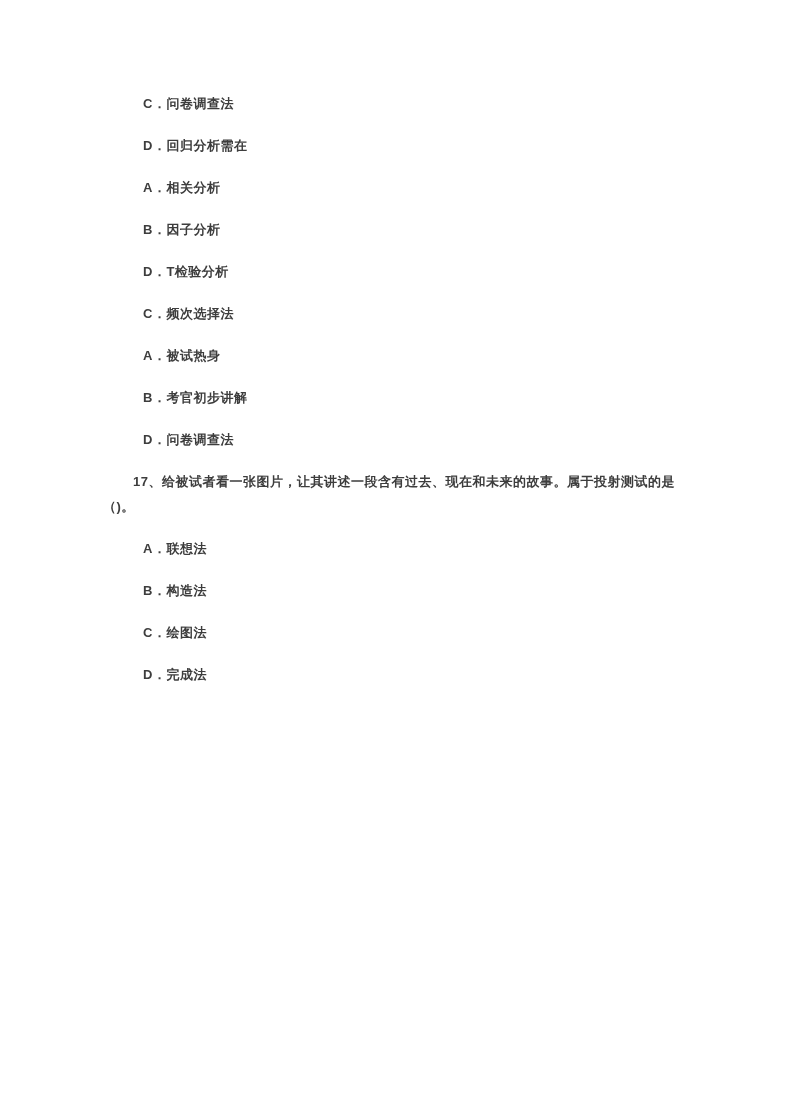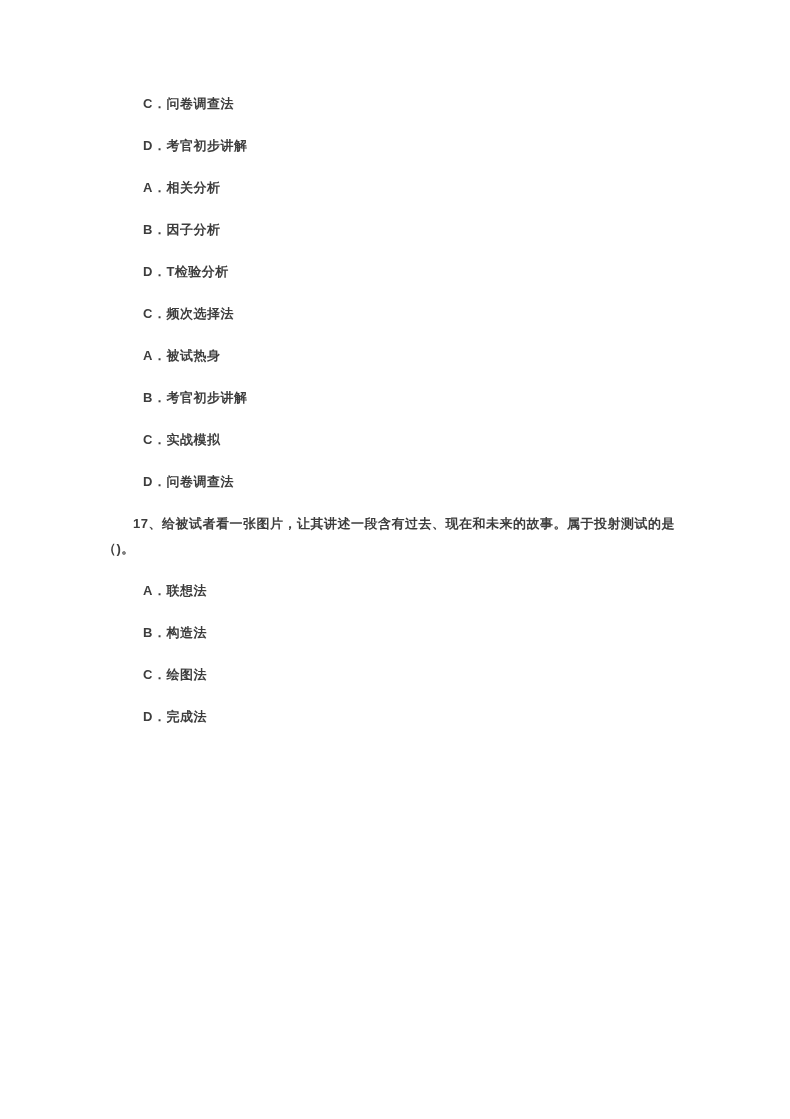--- a/index.html
+++ b/index.html
@@ -38,33 +38,32 @@
   .qnum {
     font-weight: bold;
   }
 </style>
 </head>
 <body>
 
 <div class="doc">
 
   <p class="opt">C．问卷调查法</p>
-  <p class="opt">D．考官初步讲解</p>
+  <p class="opt">D．回归分析需在</p>
 
   <div>
     <p class="opt">A．相关分析</p>
     <p class="opt">B．因子分析</p>
     <p class="opt">D．T检验分析</p>
     <p class="opt">C．频次选择法</p>
   </div>
 
   <div>
     <p class="opt">A．被试热身</p>
     <p class="opt">B．考官初步讲解</p>
-    <p class="opt">C．实战模拟</p>
     <p class="opt">D．问卷调查法</p>
   </div>
 
 
   <div>
     <p class="stem"><span class="qnum">17、</span><span>给被试者看一张图片，让其讲述一段含有过去、现在和未来的故事。属于投射测试的是（)。</span></p>
     <p class="opt">A．联想法</p>
     <p class="opt">B．构造法</p>
     <p class="opt">C．绘图法</p>
     <p class="opt">D．完成法</p>

